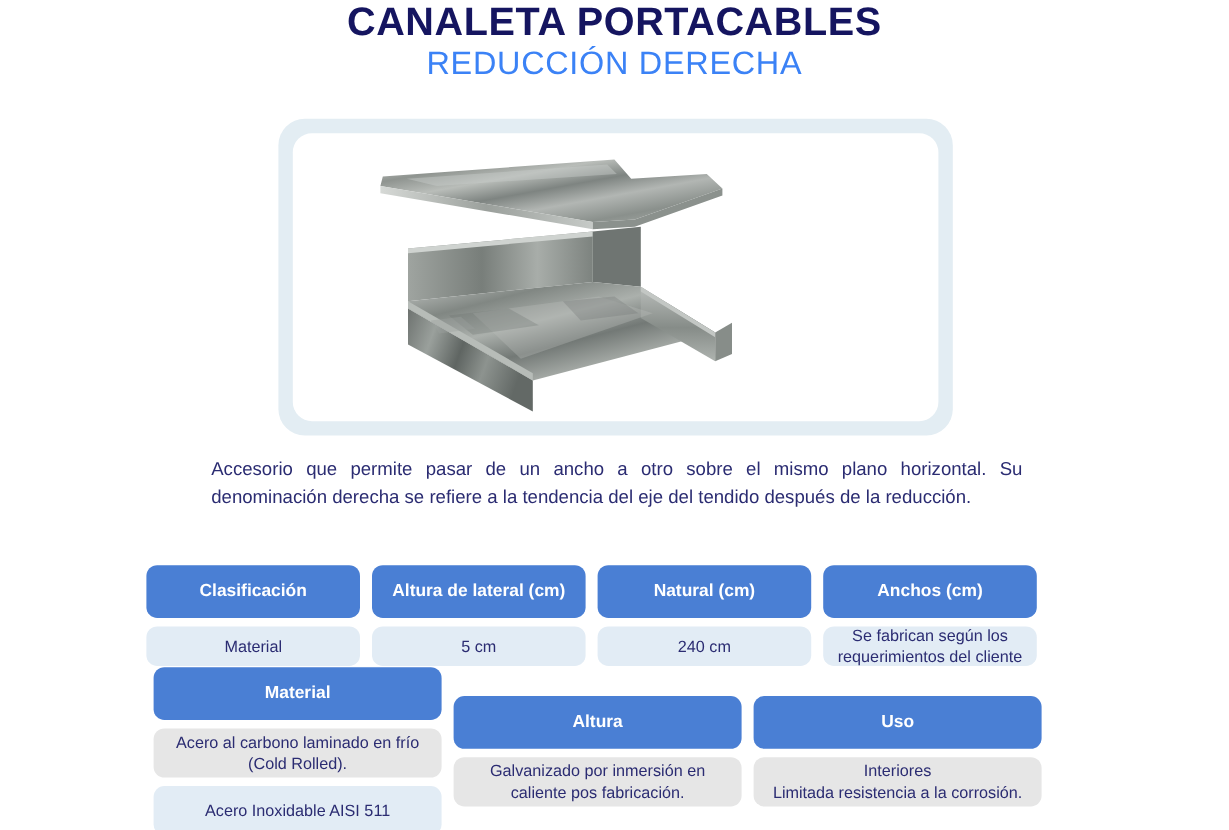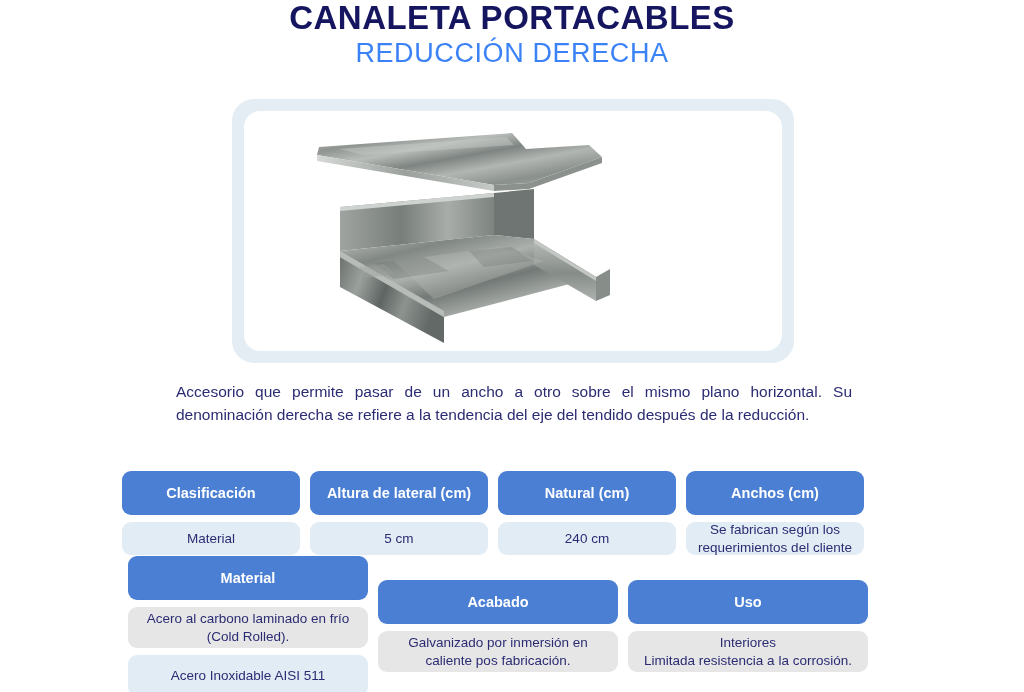--- a/index.html
+++ b/index.html
@@ -251,20 +251,20 @@
   </div>
 </div>
 
 <div class="spec-table" id="table-material">
   <div class="spec-col">
     <div class="pill">Material</div>
     <div class="cell grey">Acero al carbono laminado en frío (Cold Rolled).</div>
     <div class="cell">Acero Inoxidable AISI 511</div>
   </div>
   <div class="spec-col">
-    <div class="pill">Acabado</div>
+    <div class="pill">Altura</div>
     <div class="cell grey">Galvanizado por inmersión en caliente pos fabricación.</div>
   </div>
   <div class="spec-col">
     <div class="pill">Uso</div>
     <div class="cell grey">Interiores<br>Limitada resistencia a la corrosión.</div>
   </div>
 </div>
 
 </body></html>

